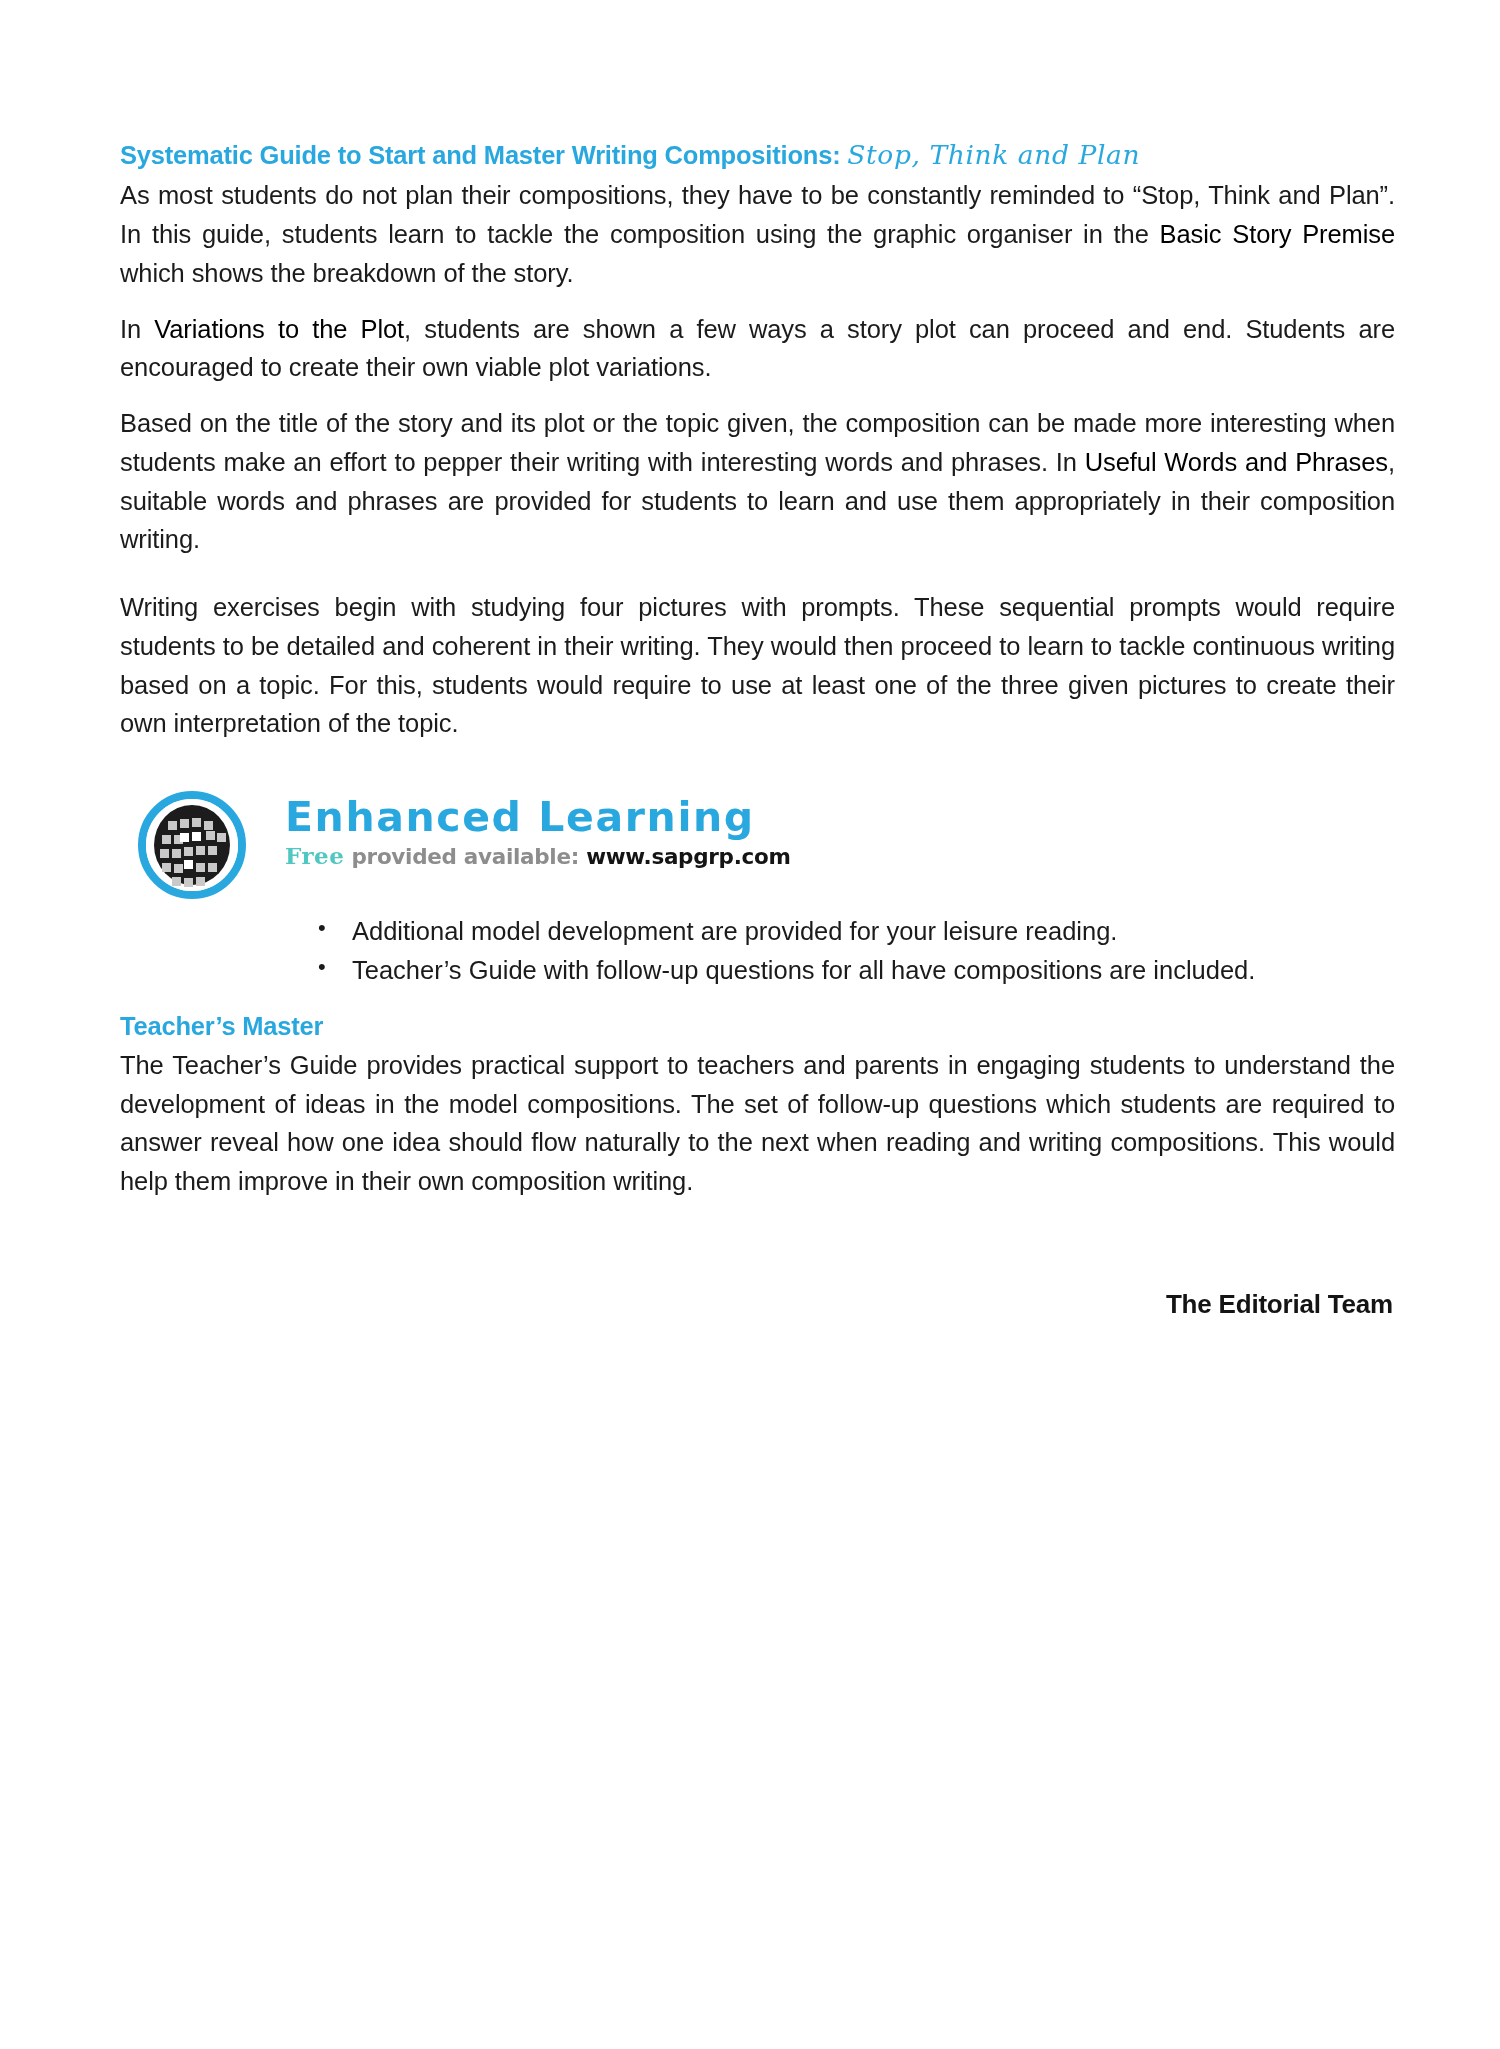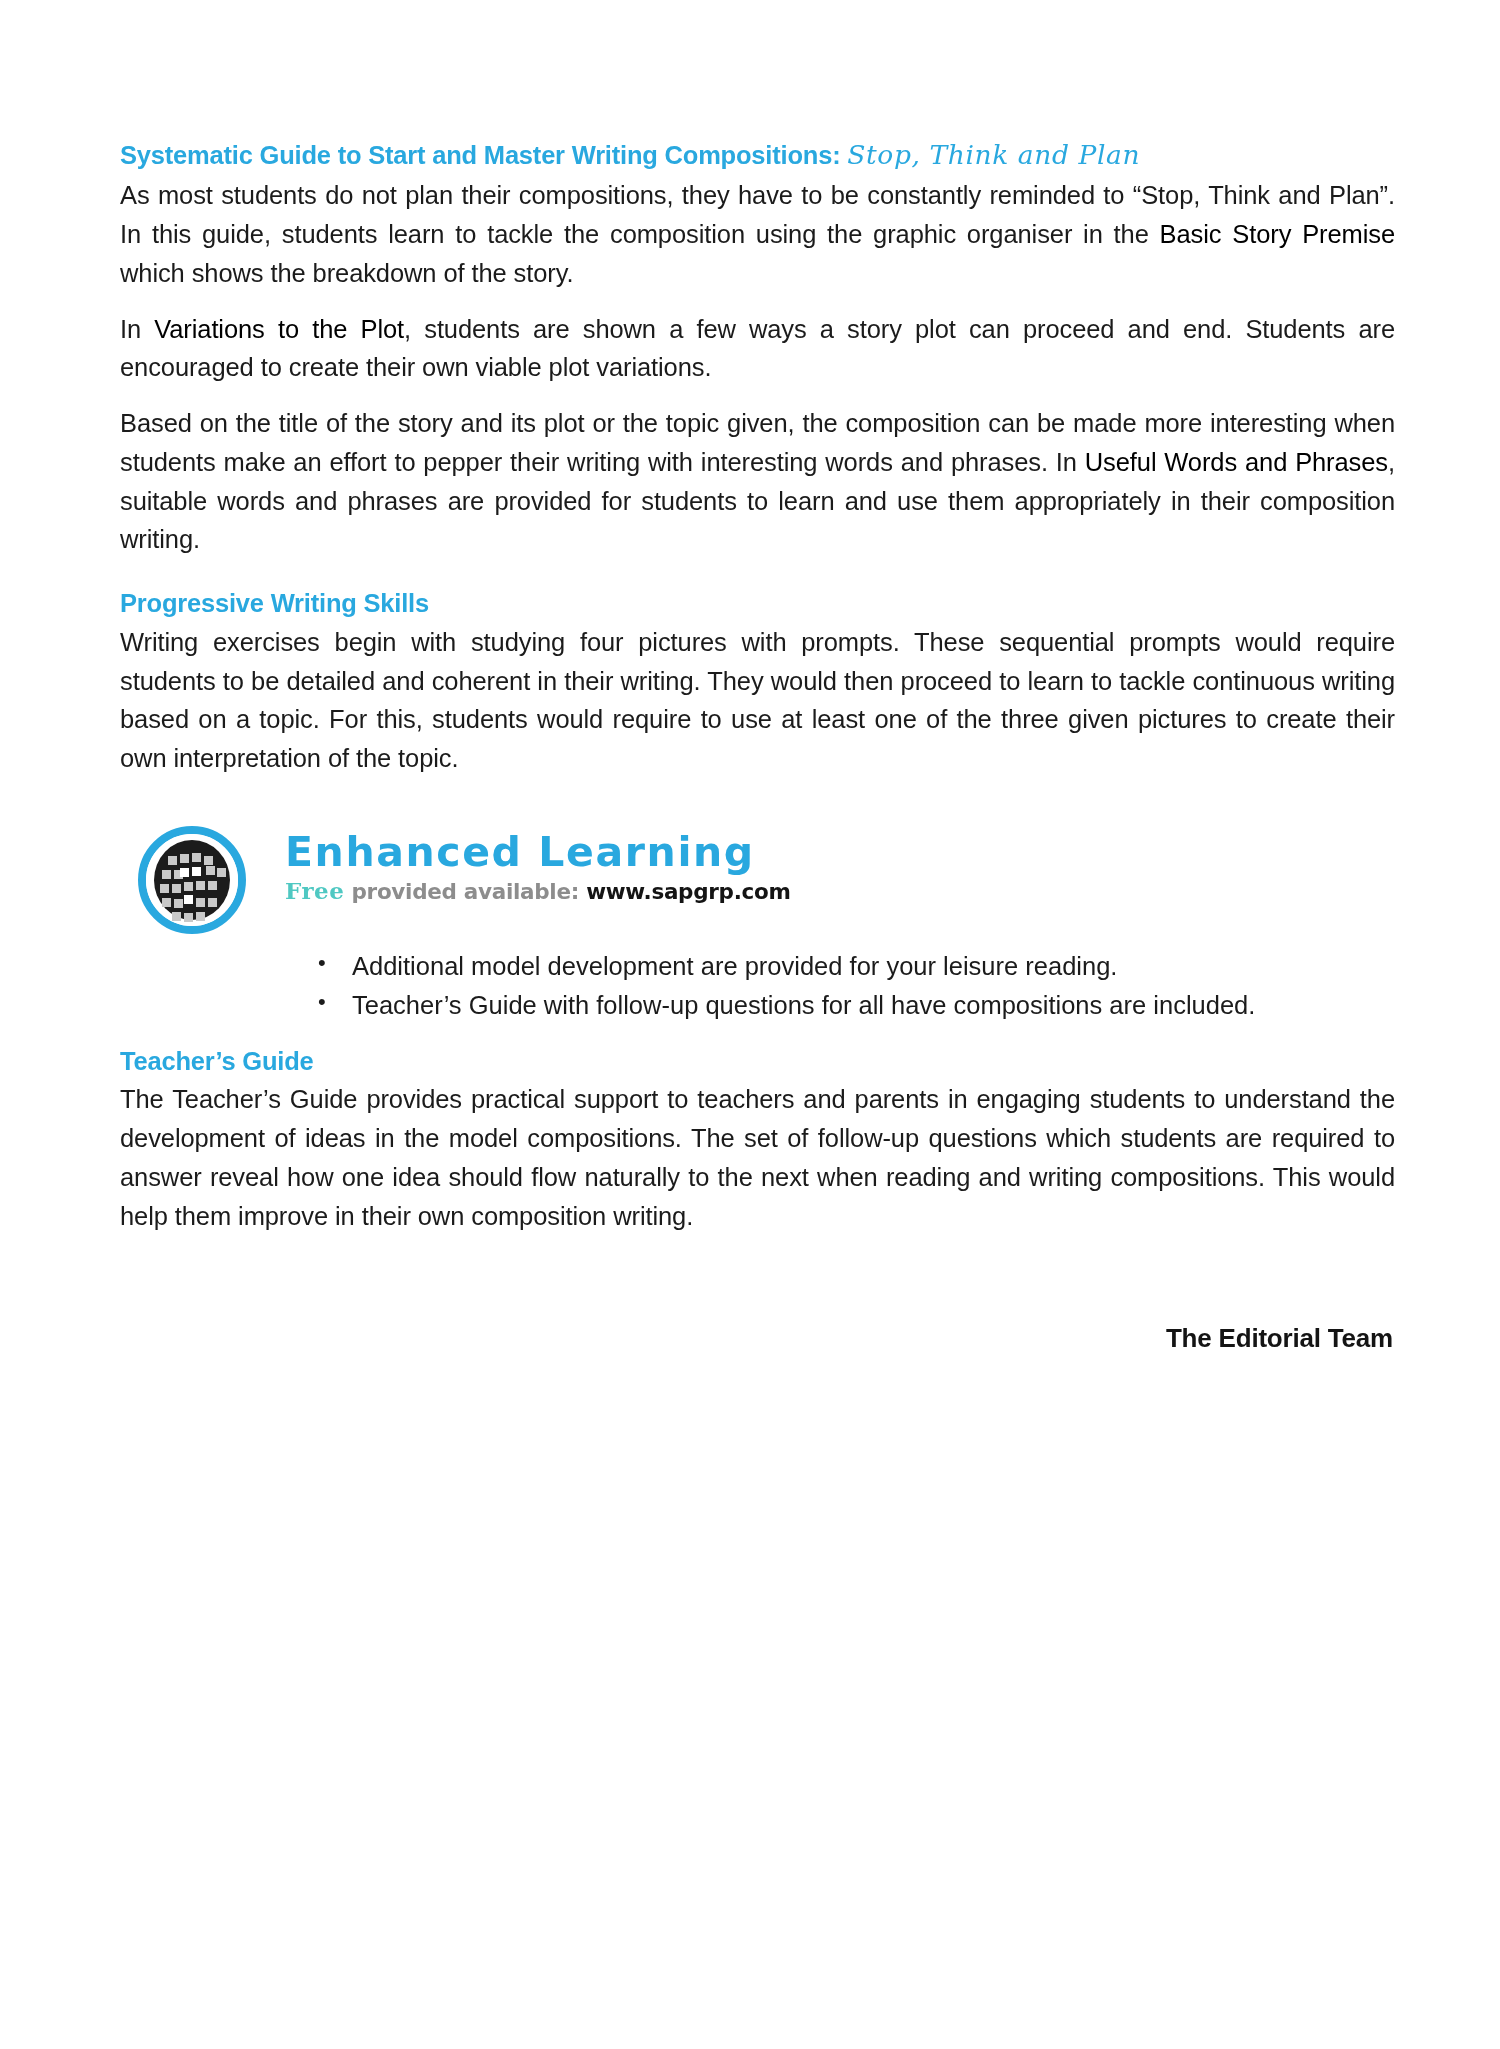--- a/index.html
+++ b/index.html
@@ -173,21 +173,20 @@
     <p class="body">
       <span>In </span><span class="lnk">Variations to the Plot</span><span>, students are shown a few ways a story plot can proceed and end. Students are encouraged to create their own viable plot variations.</span>
     </p>
 
     <p class="body">
       <span>Based on the title of the story and its plot or the topic given, the composition can be made more interesting when students make an effort to pepper their writing with interesting words and phrases. In </span><span class="lnk">Useful Words and Phrases</span><span>, suitable words and phrases are provided for students to learn and use them appropriately in their composition writing.</span>
     </p>
 
     <div class="gap-sm"></div>
 
-    <div class="h-sec">Progressive Writing Skills</div>
     <p class="body">Writing exercises begin with studying four pictures with prompts. These sequential prompts would require students to be detailed and coherent in their writing. They would then proceed to learn to tackle continuous writing based on a topic. For this, students would require to use at least one of the three given pictures to create their own interpretation of the topic.</p>
 
     <div class="el-block">
       <div class="el-logo">
         <svg width="108" height="108" viewBox="0 0 108 108" aria-hidden="true">
           <circle cx="54" cy="54" r="50" fill="none" stroke="#29a8df" stroke-width="8"></circle>
           <circle cx="54" cy="54" r="46" fill="#ffffff"></circle>
           <ellipse cx="54" cy="54" rx="38" ry="40" fill="#1c1c1c"></ellipse>
           <g fill="#c9c9c9">
             <rect x="30" y="30" width="9" height="9"></rect>
@@ -225,19 +224,19 @@
       </div>
     </div>
 
     <ul class="bullets">
       <li>Additional model development are provided for your leisure reading.</li>
       <li>Teacher’s Guide with follow-up questions for all have compositions are included.</li>
     </ul>
 
     <div class="gap-md"></div>
 
-    <div class="h-sec">Teacher’s Guide</div>
+    <div class="h-sec">Teacher’s Master</div>
     <p class="body last">The Teacher’s Guide provides practical support to teachers and parents in engaging students to understand the development of ideas in the model compositions. The set of follow-up questions which students are required to answer reveal how one idea should flow naturally to the next when reading and writing compositions. This would help them improve in their own composition writing.</p>
 
     <div class="signature">The Editorial Team</div>
 
   </div>
 </div>
 
 </body></html>

